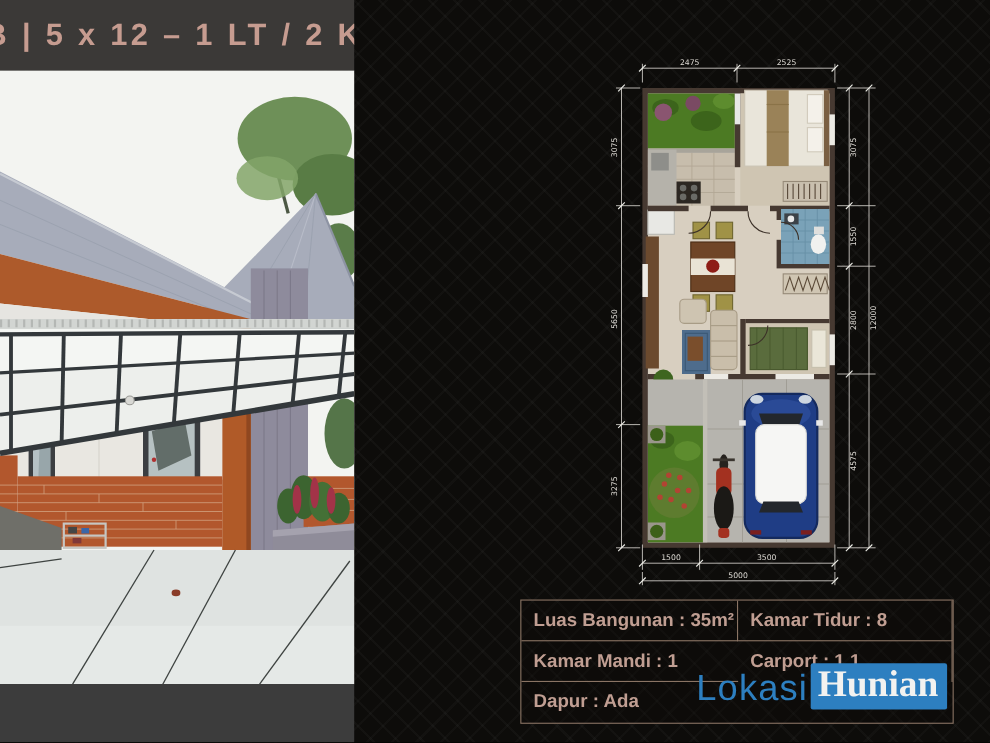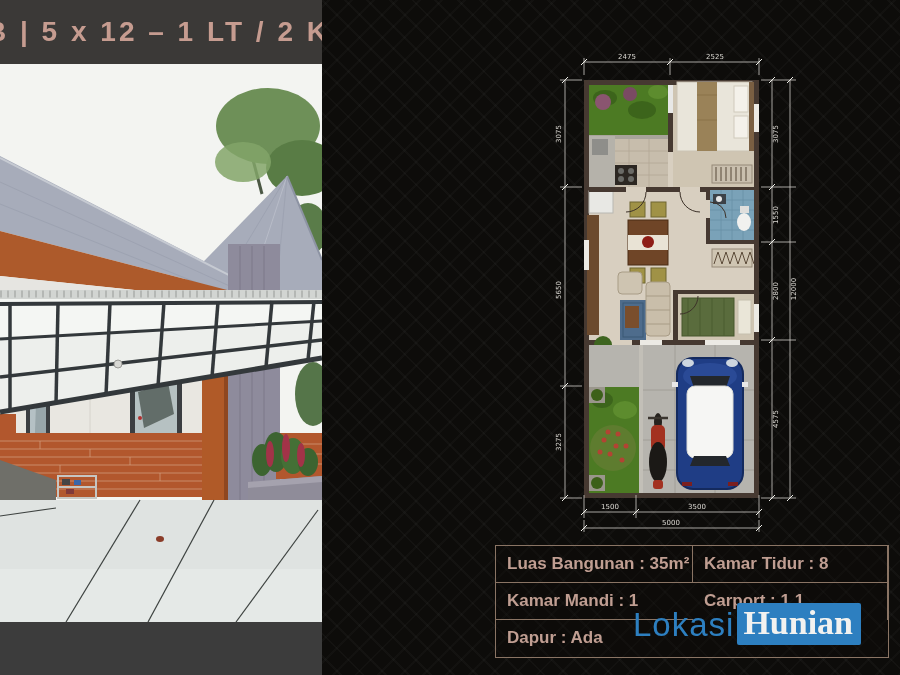--- a/index.html
+++ b/index.html
@@ -23,21 +23,21 @@
   
   .photo{position:absolute;left:0;top:64px;width:322px;height:558px;overflow:hidden;background:#f3f4f1;}
   .photo-strip{position:absolute;left:0;top:622px;width:322px;height:53px;background:#3c3c3c;}
   
   .floorplan{position:absolute;left:530px;top:30px;width:290px;height:500px;margin-top:20px;}
   .dim-text{font-family:"DejaVu Sans", sans-serif;font-size:7px;fill:#dcd9d3;}
   
   .spec-table{
     position:absolute;left:473px;top:545px;width:392px;
     display:grid;grid-template-columns:197px 195px;grid-auto-rows:37px;
-    border:1px solid #8a7464;background:rgba(14,11,9,0.35);z-index:2;margin-left:22px;
+    border:1px solid #8a7464;background:rgba(14,11,9,0.35);z-index:2;
   }
   .spec-cell{
     border-bottom:1px solid #8a7464;border-right:1px solid #8a7464;
     color:#c09e92;font-weight:bold;font-size:17px;line-height:36px;
     padding-left:11px;white-space:nowrap;overflow:hidden;
   }
   .spec-cell.last-col{border-right:none;}
   .spec-cell.last-row{border-bottom:none;}
   
   .watermark{position:absolute;left:633px;top:603px;display:flex;align-items:center;z-index:5;}

